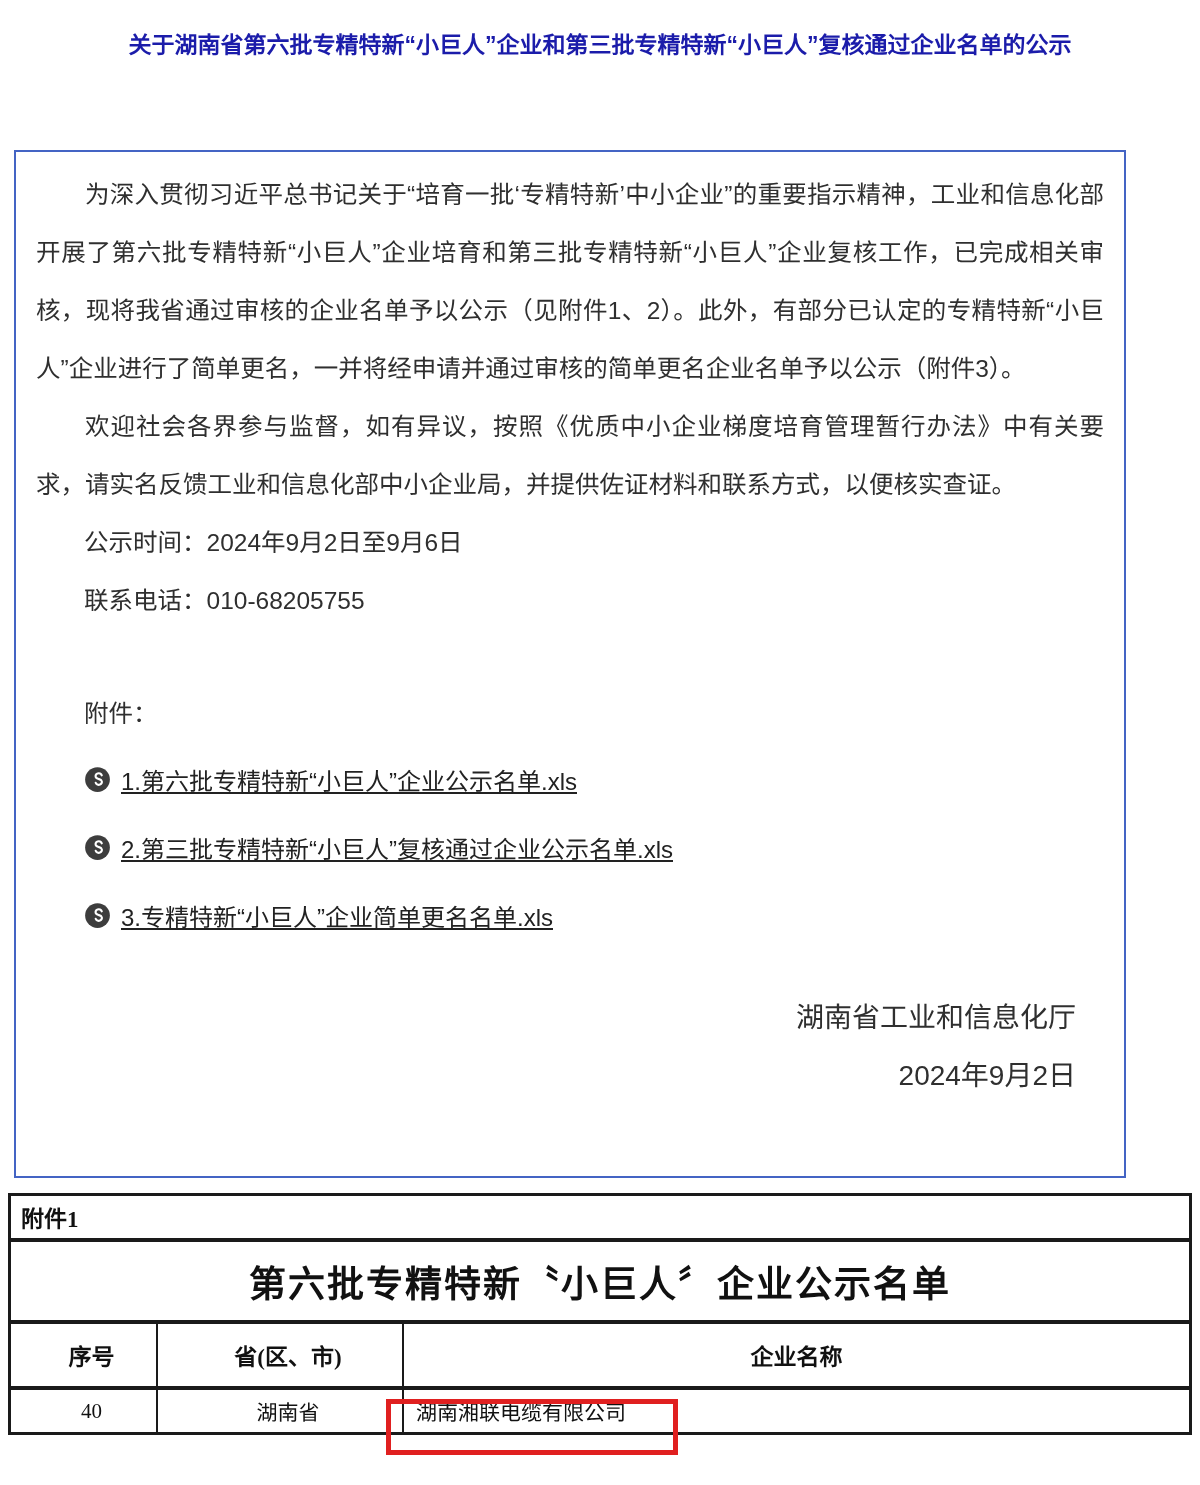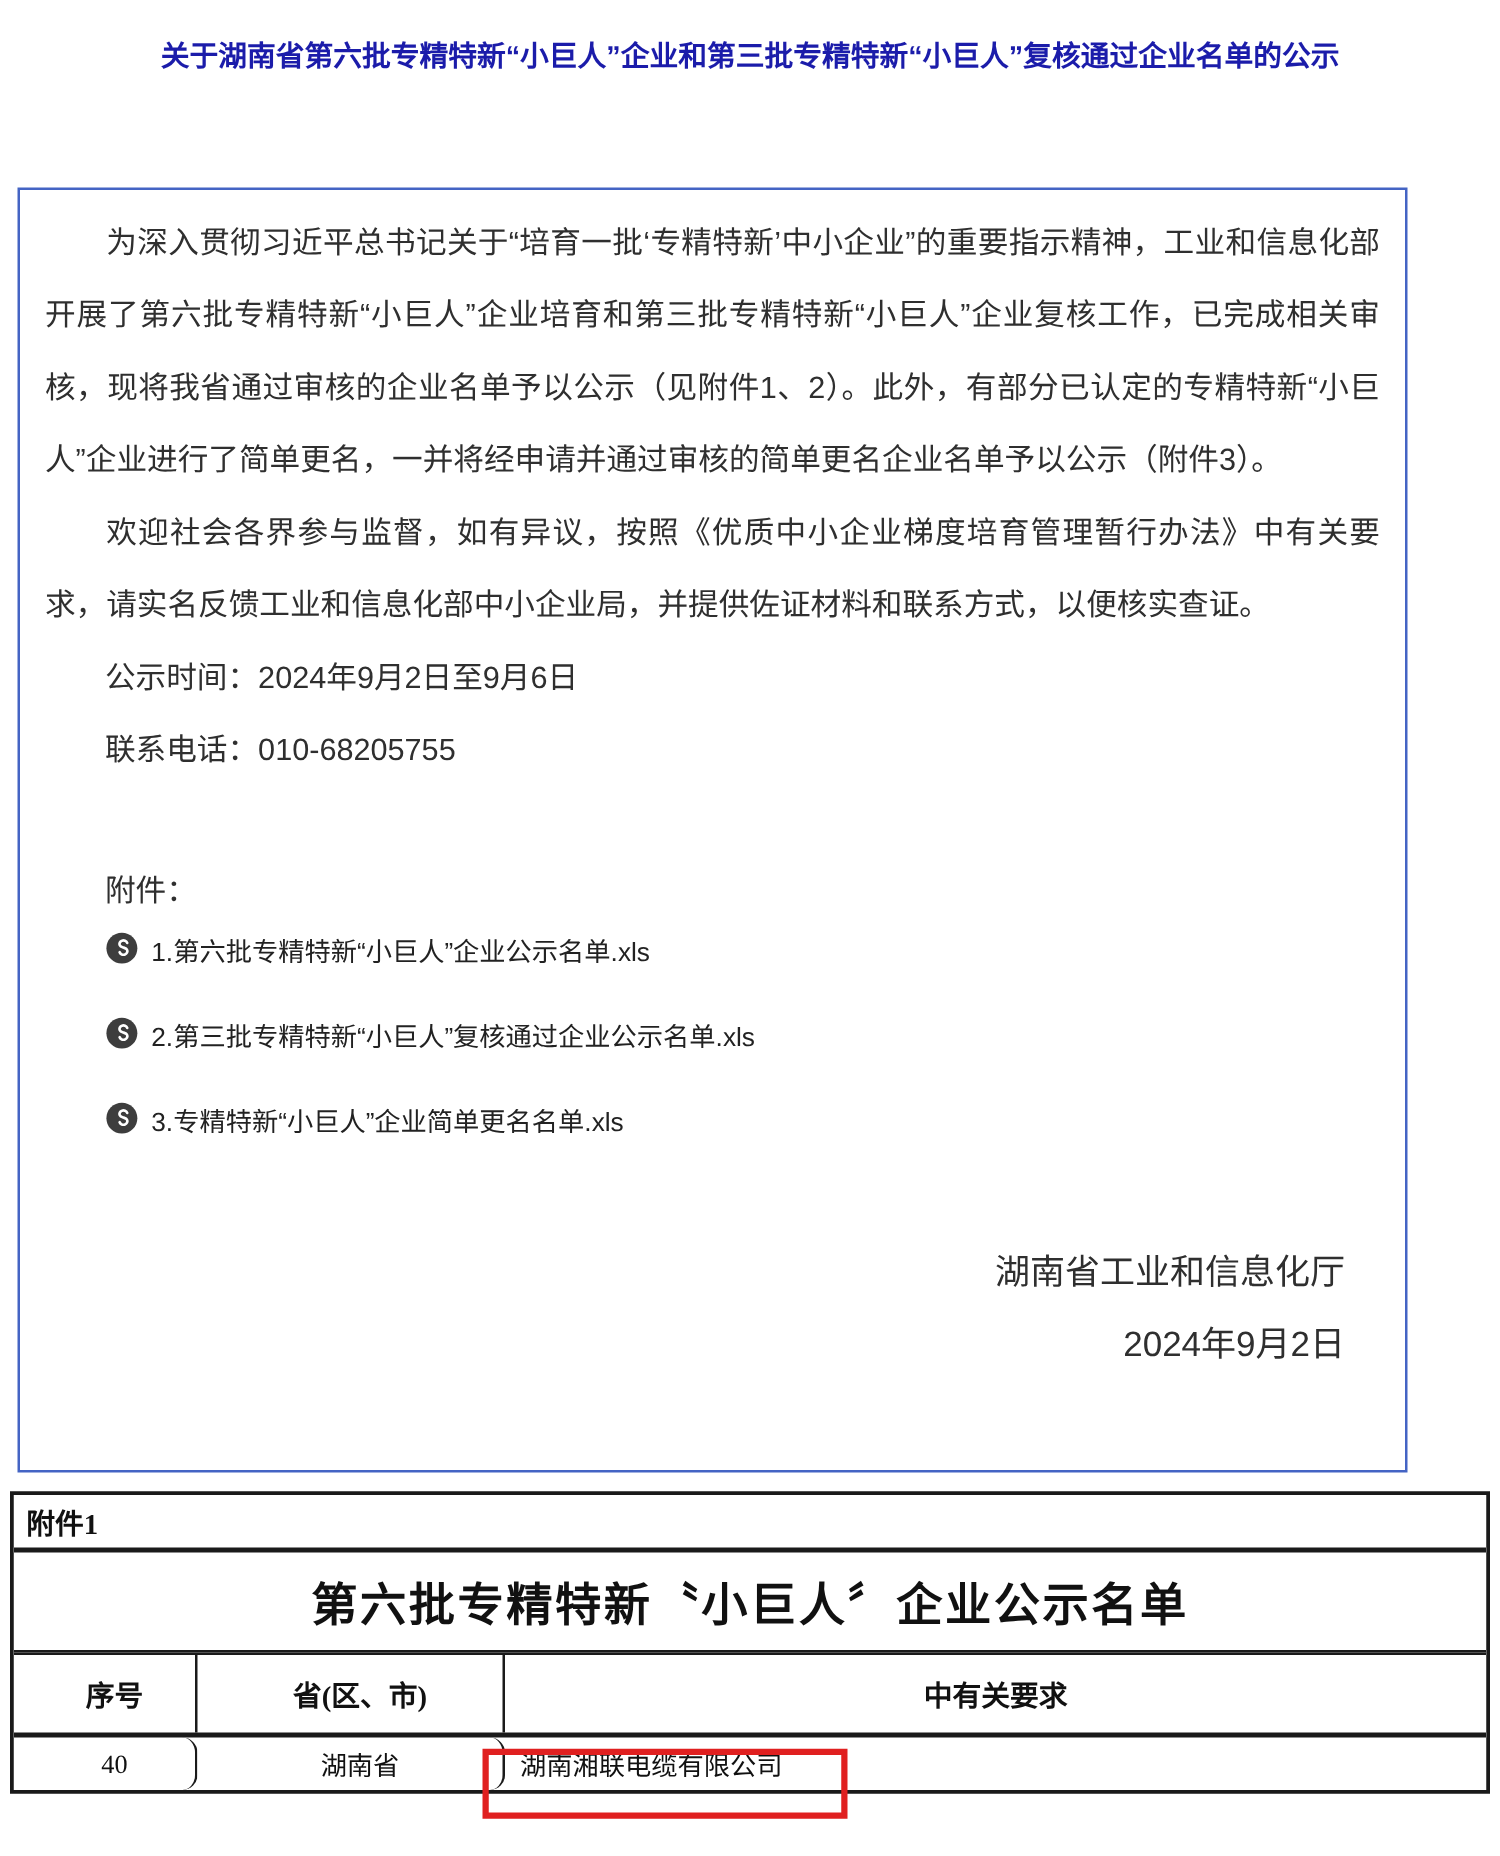--- a/index.html
+++ b/index.html
@@ -32,23 +32,23 @@
     text-align:justify; text-indent:2em;
     color:#2f2f2f;
   }
   .info-line {
     font-size:24.5px; line-height:58px;
     padding-left:48px; color:#2f2f2f;
   }
   .attach-label { margin-top:55px; }
   .attach-list { list-style:none; margin-top:2px; }
   .attach-item {
-    display:flex; 
+    display:flex; align-items:center;
     padding-left:48px; height:68px;
-    font-size:21px; color:#222222;
+    font-size:24px; color:#222222;text-decoration:underline;
   }
   .attach-item .link-text { cursor:pointer; }
   .clip-icon { width:27px; height:27px; margin-right:10px; flex:0 0 auto; }
   .sig-line {
     text-align:right; padding-right:28px;
     font-size:28px; line-height:58px; color:#2f2f2f;
   }
   .sig-org { margin-top:40px; }
   
   .annex-table {
@@ -78,21 +78,21 @@
   .data-row { height:42px; }
   .tbl-cell {
     display:flex; align-items:center; justify-content:center;
     border-right:2px solid #1a1a1a;
   }
   .tbl-cell:last-child { border-right:none; }
   .col-seq { width:147px; flex:0 0 147px;padding-left:16px; }
   .col-prov { width:246px; flex:0 0 246px;padding-left:16px; }
   .col-comp { flex:1; }
   .hdr-row .tbl-cell { font-size:23px; font-weight:bold; }
-  .data-row .tbl-cell { font-size:21px;border-radius:12px; }
+  .data-row .tbl-cell { font-size:21px; }
   .data-row .col-comp { justify-content:flex-start; padding-left:12px; }
   .highlight-box {
     position:absolute; left:375px; top:203px;
     width:292px; height:56px;
     border:5px solid #e02020;
     pointer-events:none;
   }
 </style>
 </head>
 <body>
@@ -137,21 +137,21 @@
 
 <div class="annex-table">
   <div class="annex-caption">附件1</div>
   <div class="dbl-divider"></div>
   <div class="annex-title">第六批专精特新〝小巨人〞企业公示名单</div>
   <div class="dbl-divider"></div>
 
   <div class="tbl-row hdr-row">
     <div class="tbl-cell col-seq">序号</div>
     <div class="tbl-cell col-prov">省(区、市)</div>
-    <div class="tbl-cell col-comp">中有关要求</div>
+    <div class="tbl-cell col-comp">企业名称</div>
   </div>
   <div class="dbl-divider"></div>
 
   <div class="tbl-row data-row">
     <div class="tbl-cell col-seq">40</div>
     <div class="tbl-cell col-prov">湖南省</div>
     <div class="tbl-cell col-comp">湖南湘联电缆有限公司</div>
   </div>
 
   <div class="highlight-box"></div>

